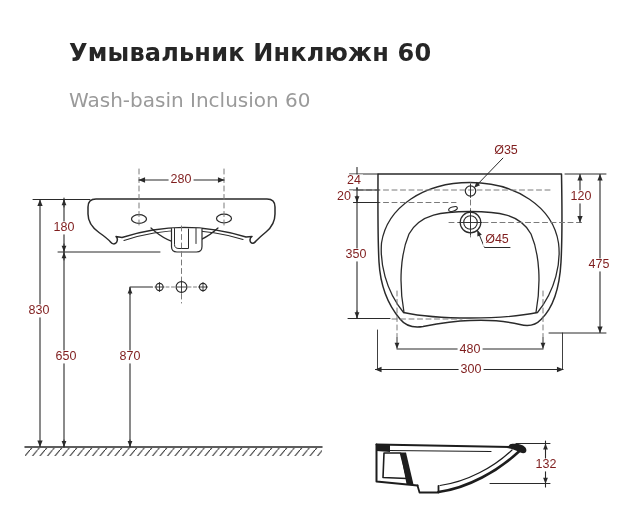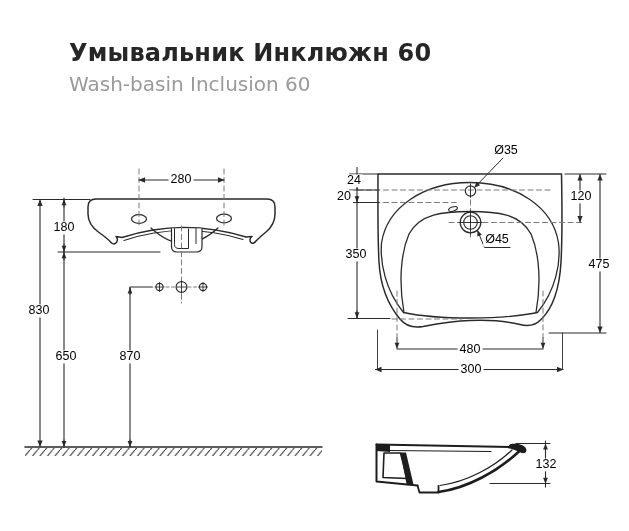--- a/index.html
+++ b/index.html
@@ -1,25 +1,25 @@
 <!DOCTYPE html>
 <html><head>
 <meta charset="utf-8">
 <style>
   html,body{margin:0;padding:0;background:#ffffff;}
   body{width:629px;height:531px;position:relative;overflow:hidden;
        font-family:"DejaVu Sans","Liberation Sans",sans-serif;}
   .header{position:absolute;left:69px;top:5px;}
   .title{font-size:24px;font-weight:700;color:#262626;letter-spacing:.2px;line-height:1.25;margin-top:33px;}
-  .subtitle{font-size:20px;font-weight:400;color:#9a9a9a;line-height:1.2;margin-top:4px;}
+  .subtitle{font-size:20px;font-weight:400;color:#9a9a9a;line-height:1.2;margin-top:20px;}
   .stage{position:absolute;left:0;top:0;width:629px;height:531px;}
   svg{position:absolute;left:0;top:0;}
   .lbl{position:absolute;transform:translate(-50%,-50%);
        font-family:"Liberation Sans","DejaVu Sans",sans-serif;
-       font-size:12.5px;color:#000000;background:#ffffff;
+       font-size:12.5px;color:#7f1d1d;background:#ffffff;
        padding:0 2px;line-height:1.05;white-space:nowrap;}
 </style>
 </head>
 <body>
 
 <div class="header">
   <div class="title">Умывальник Инклюжн 60</div>
   <div class="subtitle">Wash-basin Inclusion 60</div>
 </div>
 

